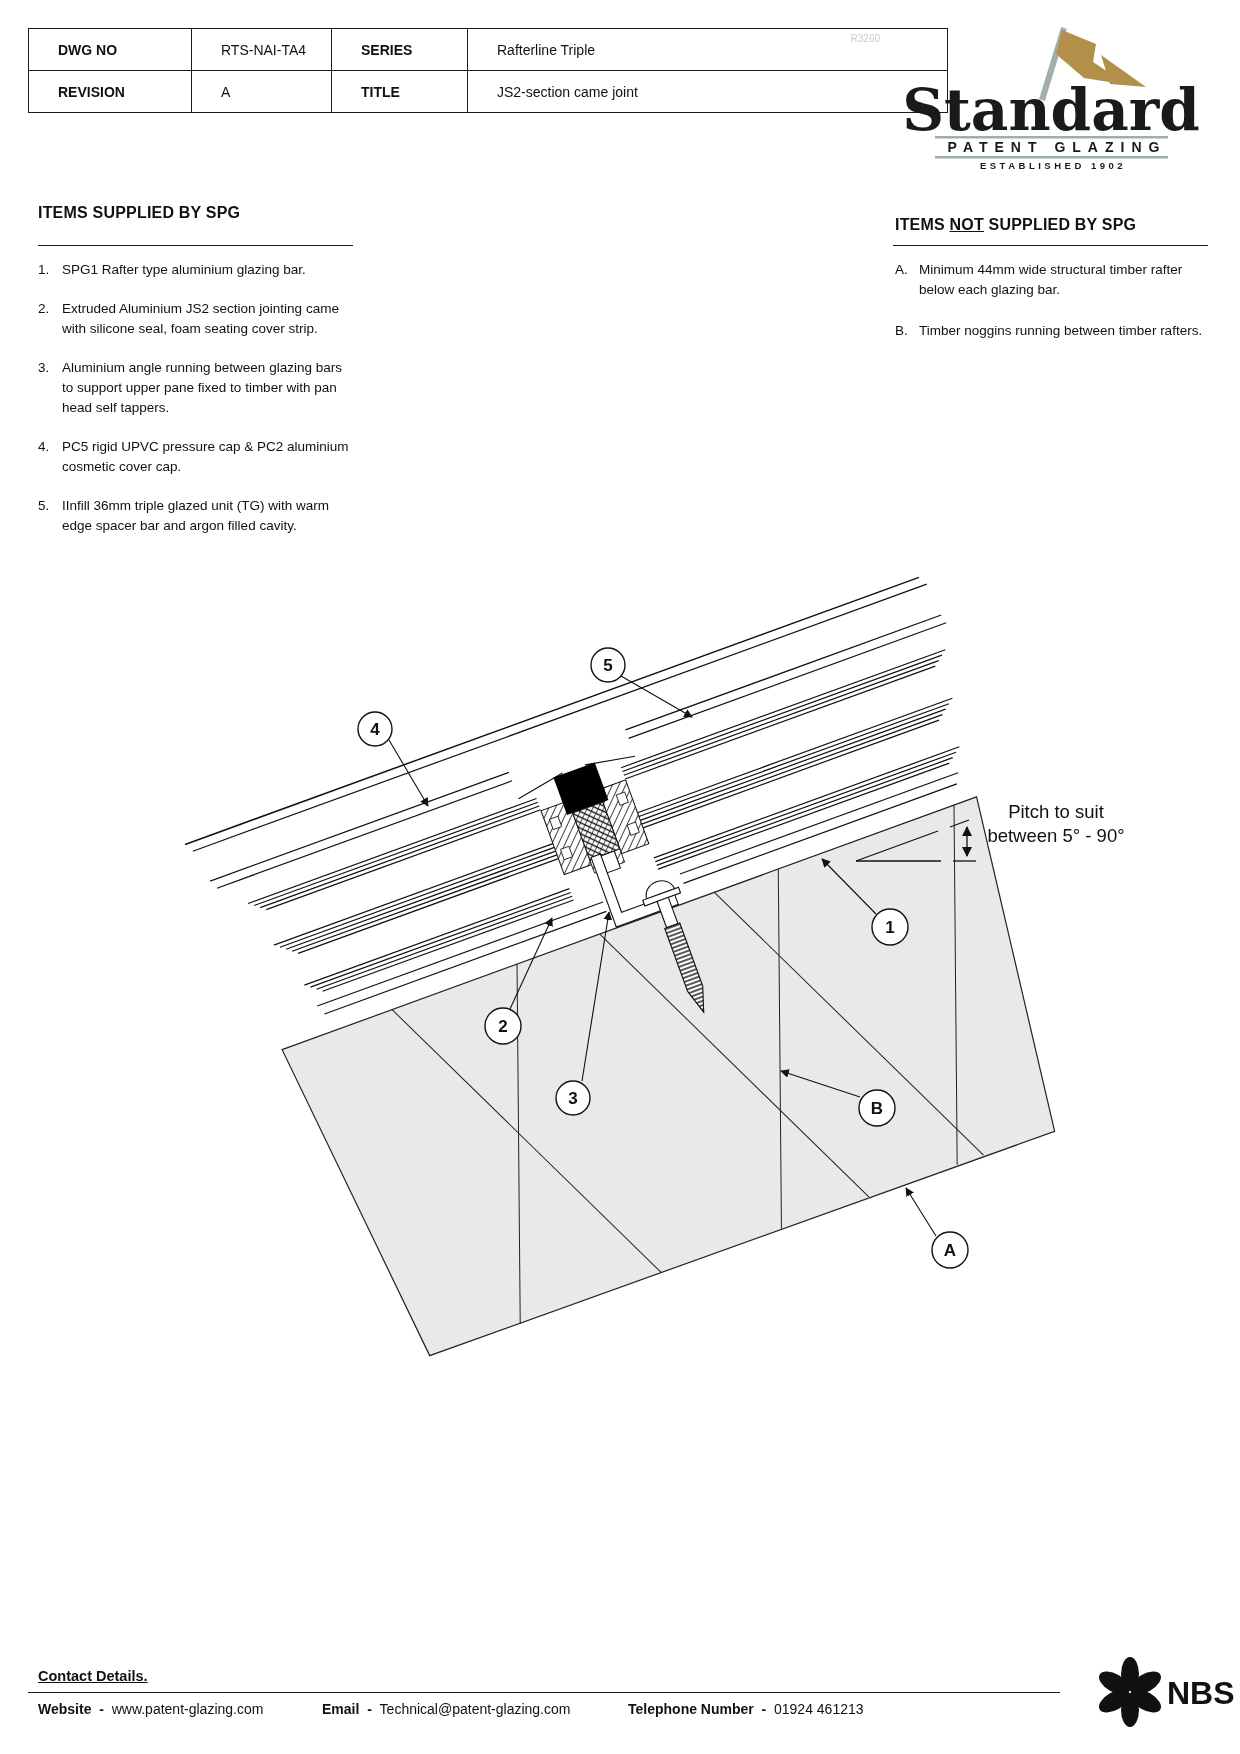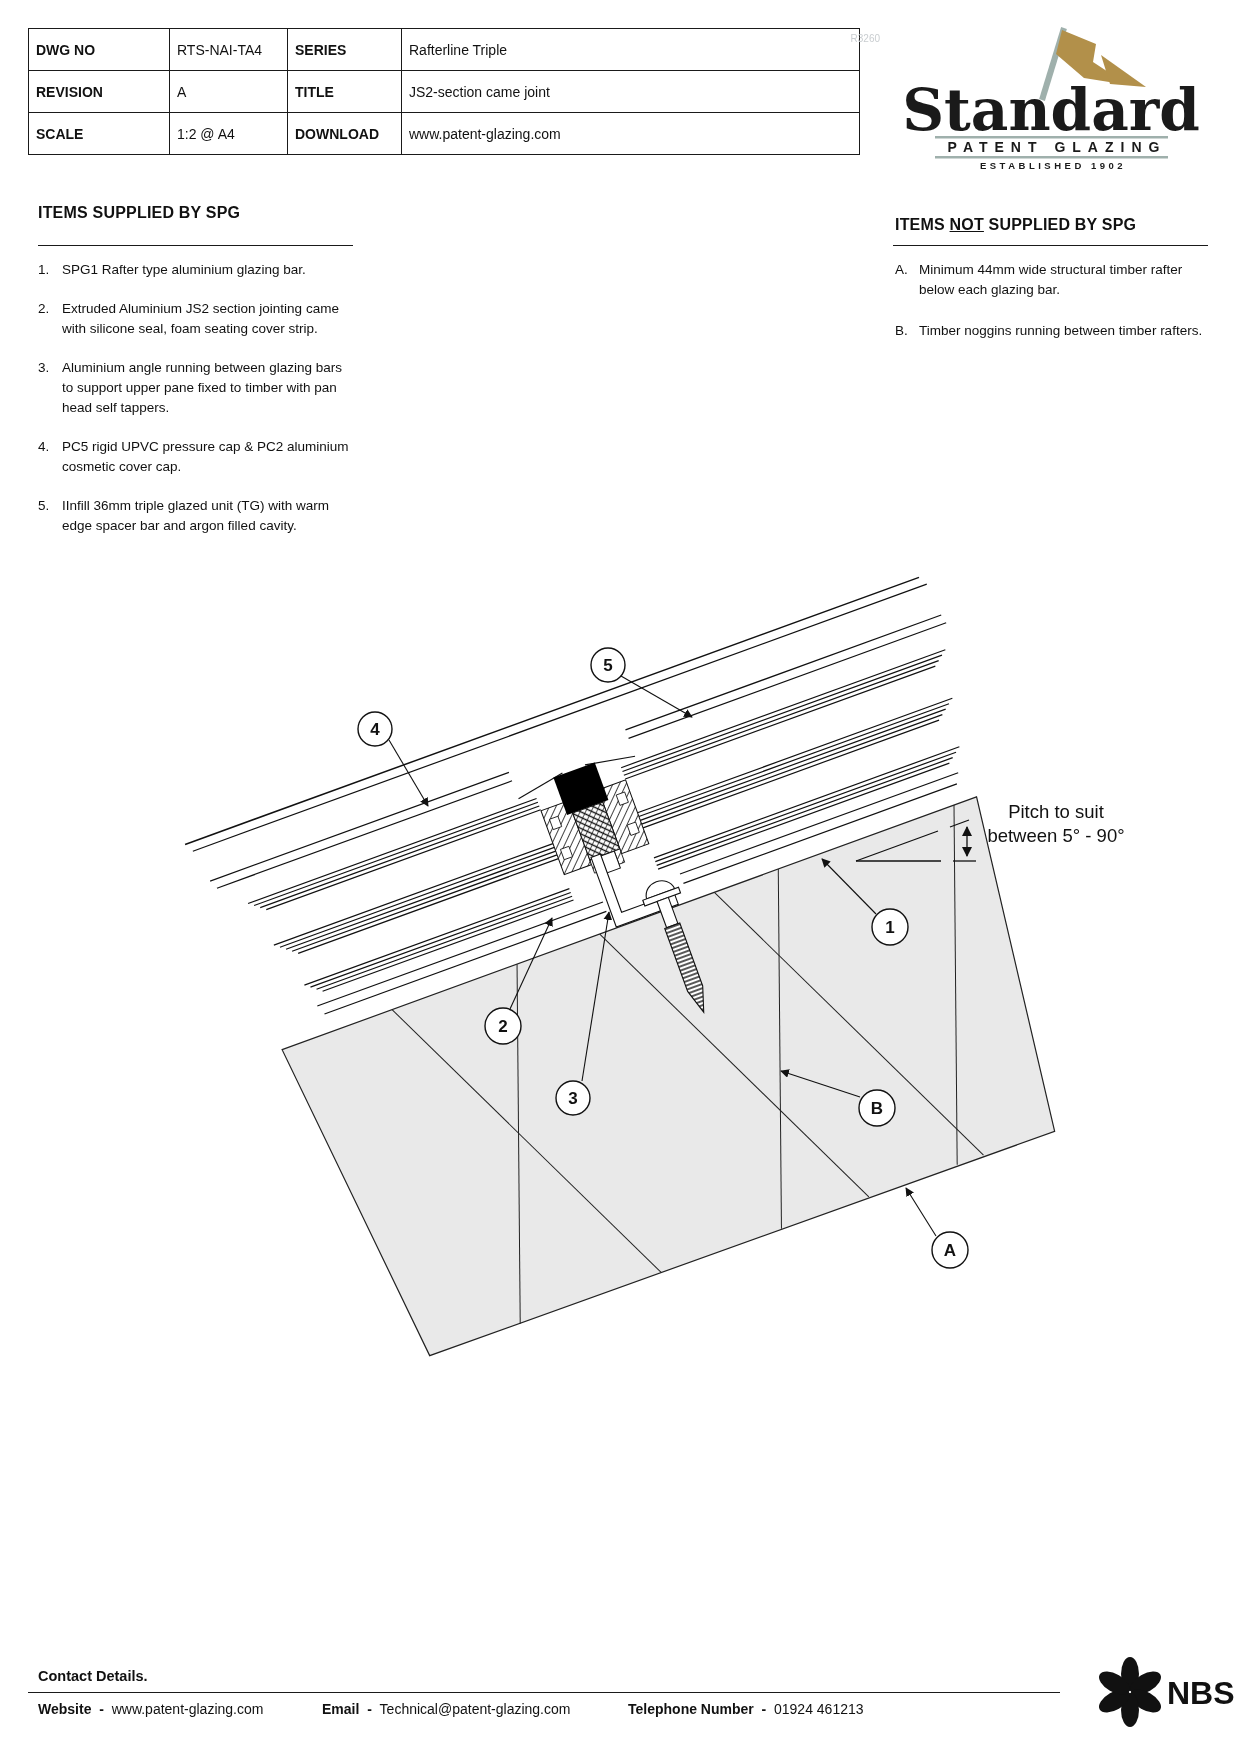--- a/index.html
+++ b/index.html
@@ -1,36 +1,36 @@
 <!DOCTYPE html>
 <html><head>
 <meta charset="utf-8">
 <style>
   html,body{margin:0;padding:0;background:#fff;}
   .page{position:relative;width:1240px;height:1754px;background:#fff;overflow:hidden;
         font-family:"Liberation Sans",sans-serif;color:#111;}
   
   .tblock{position:absolute;left:28px;top:28px;border-collapse:collapse;table-layout:fixed;}
   .tblock td{border:1.6px solid #1a1a1a;height:41px;font-size:14px;vertical-align:middle;
-             padding:0 0 0 7px;white-space:nowrap;}
+             padding:0 0 0 29px;white-space:nowrap;}
   .tblock td.k{font-weight:bold;}
   .c1{width:133px;}.c2{width:110px;}.c3{width:106px;}.c4{width:450px;margin-top:28px;}
   .watermark{position:absolute;left:800px;top:33px;width:80px;text-align:right;
              font-size:10px;color:#c9cdd0;}
   
   .logo{position:absolute;left:900px;top:20px;width:320px;height:155px;}
   
   .colhead{position:absolute;font-size:16px;font-weight:bold;letter-spacing:.2px;}
   .rule{position:absolute;height:0;border-top:1.4px solid #1a1a1a;}
   .list{position:absolute;width:318px;}
   .li{display:flex;margin-bottom:19px;font-size:13.5px;line-height:20px;}
   .li .num{width:24px;flex:0 0 24px;}
   .li .txt{width:292px;}
   
-  .f-head{position:absolute;left:38px;top:1668px;font-size:14.5px;font-weight:bold;}
+  .f-head{position:absolute;left:38px;top:1668px;font-size:14.5px;font-weight:bold;text-decoration:underline;}
   .f-rule{position:absolute;left:28px;top:1692px;width:1032px;border-top:1.6px solid #1a1a1a;}
   .f-item{position:absolute;top:1701px;font-size:14px;white-space:nowrap;}
   .f-item b{font-weight:bold;}
   .f-web{left:38px;} .f-mail{left:322px;} .f-tel{left:628px;}
   .nbs{position:absolute;left:1095px;top:1652px;width:140px;height:80px;}
   
   .drawing{position:absolute;left:0;top:0;}
   svg text.callout-label{font-family:"Liberation Sans",sans-serif;font-size:17px;font-weight:bold;fill:#111;}
   svg text.pitch{font-family:"Liberation Sans",sans-serif;font-size:18.5px;fill:#111;}
   svg text.brand{font-family:"DejaVu Serif","Liberation Serif",serif;font-size:58px;font-weight:600;fill:#1a1a1a;}
@@ -50,26 +50,20 @@
       <td class="k c1">DWG NO</td>
       <td class="c2">RTS-NAI-TA4</td>
       <td class="k c3">SERIES</td>
       <td class="c4">Rafterline Triple</td>
     </tr>
     <tr>
       <td class="k">REVISION</td>
       <td>A</td>
       <td class="k">TITLE</td>
       <td>JS2-section came joint</td>
-    </tr>
-    <tr>
-      <td class="k">SCALE</td>
-      <td>1:2 @ A4</td>
-      <td class="k">DOWNLOAD</td>
-      <td>www.patent-glazing.com</td>
     </tr>
   </tbody>
     </table>
   <div class="watermark">R3260</div>
 
   <svg class="logo" viewBox="900 20 320 155">
     <g>
       <line x1="1042" y1="100" x2="1064" y2="28" stroke="#9fb0ac" stroke-width="6"></line>
       <path d="M1062,30 L1096,44 L1093,62 L1128,85 L1084,78 L1056,54 Z" fill="#b2904a"></path>
       <path d="M1101,55 L1146,87 L1110,84 Z" fill="#b2904a"></path>

